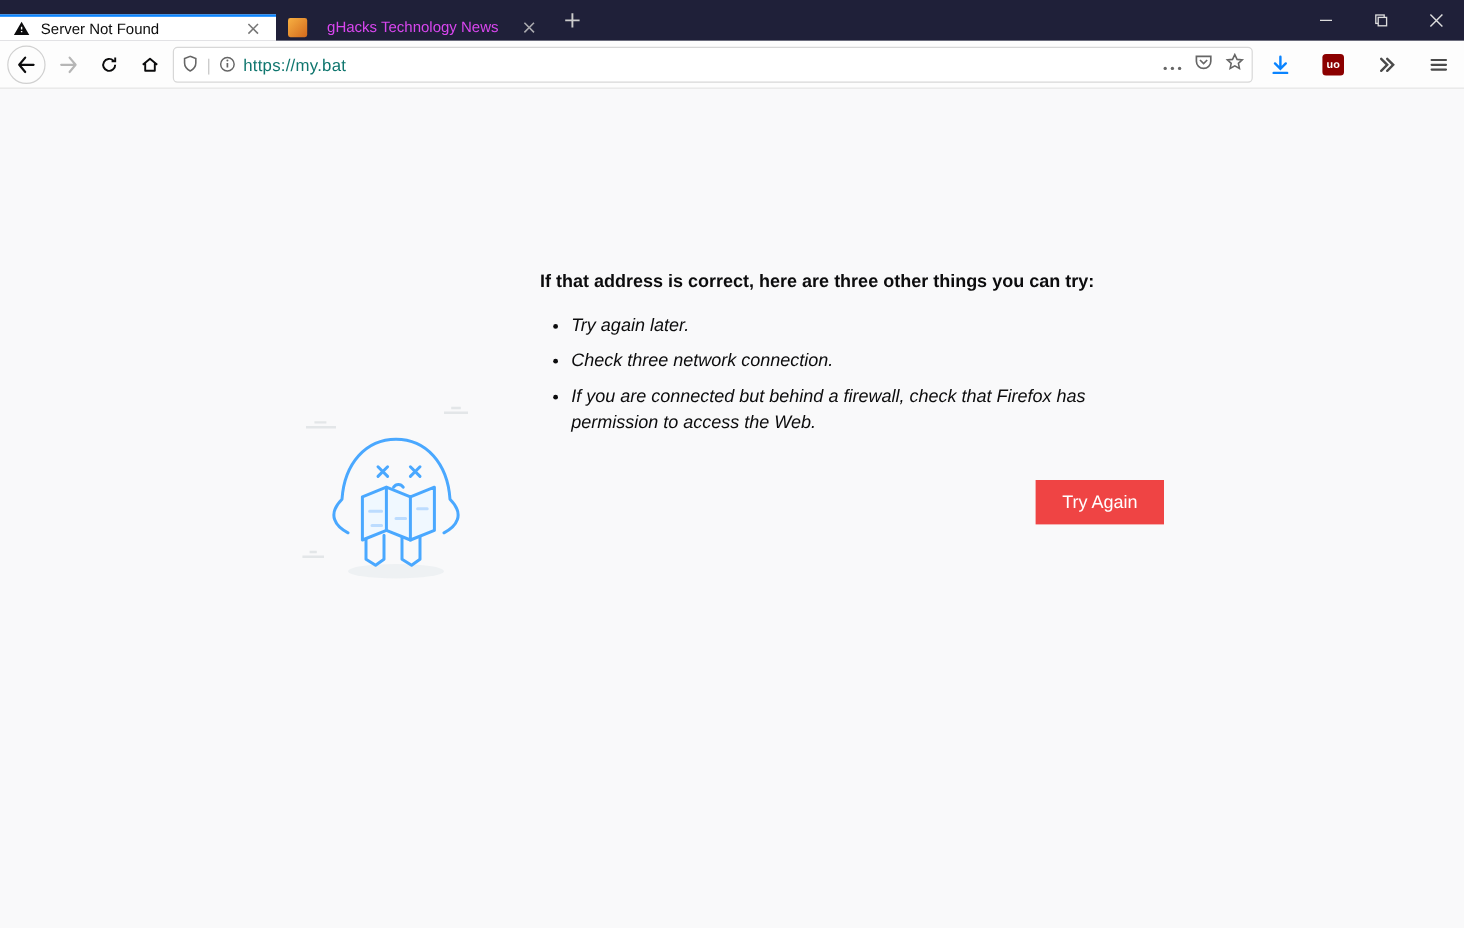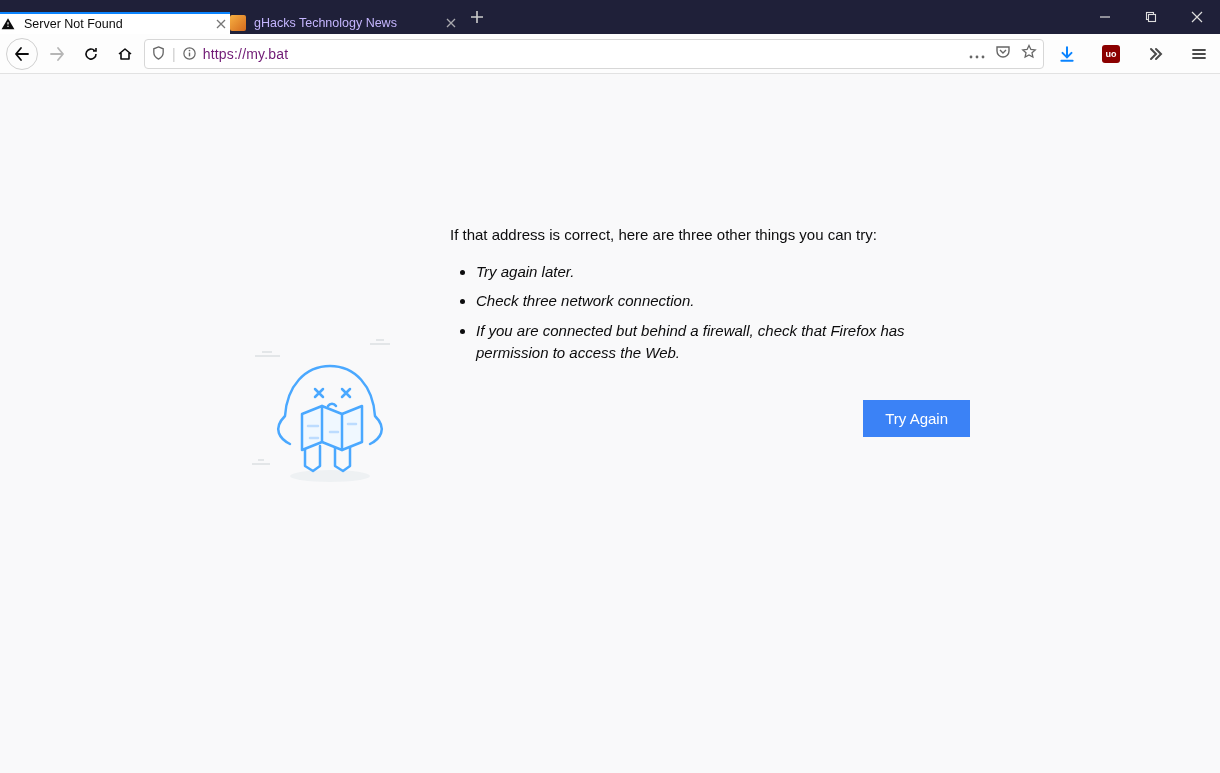--- a/index.html
+++ b/index.html
@@ -1,59 +1,59 @@
 <!DOCTYPE html>
 <html><head>
 <meta charset="utf-8">
 <style>
   * { box-sizing: border-box; }
   html, body { margin:0; padding:0; height:100%; font-family: "Segoe UI", Arial, sans-serif; }
   body { background:#f2f2f2; width:1220px; height:773px; overflow:hidden; }
 
   
   .tabstrip { height:34px; background:#1f2039; display:flex; align-items:stretch; color:#ddd; }
-  .tab { display:flex; align-items:center; padding:0 0; min-width:230px; font-size:12.5px; position:relative;margin-top:12px; }
+  .tab { display:flex; align-items:center; padding:0 10px; min-width:230px; font-size:12.5px; position:relative;margin-top:12px; }
   .tab.active { background:#ffffff; color:#0c0c0c; border-top:2px solid #0a84ff; padding-top:0; }
-  .tab.inactive { color:#c4b5fd; }
+  .tab.inactive { color:#d946ef;text-align:center; }
   .tab .favicon { width:16px; height:16px; margin-right:8px; display:flex; align-items:center; justify-content:center; }
   .tab .title { flex:1; white-space:nowrap; overflow:hidden; text-overflow:ellipsis; }
   .tab .close { width:18px; height:18px; display:flex; align-items:center; justify-content:center; margin-left:8px; opacity:.8; }
   .newtab { width:34px; display:flex; align-items:center; justify-content:center; color:#d0d0d0; font-size:18px; }
   .tabstrip .spacer { flex:1; }
   .wincontrols { display:flex; }
   .winbtn { width:46px; display:flex; align-items:center; justify-content:center; color:#ddd; }
   .winbtn svg { width:12px; height:12px; }
 
   
   .toolbar { height:40px; background:#fdfdfd; border-bottom:1px solid #e2e2e2; display:flex; align-items:center; padding:0 6px; gap:4px; }
   .navbtn { width:30px; height:30px; display:flex; align-items:center; justify-content:center; border-radius:4px; color:#0c0c0d; }
   .navbtn.disabled { color:#b6b6b6; }
   .navbtn.circled { border:1px solid #d0d0d0; border-radius:50%; width:32px; height:32px; }
   .urlbar { flex:1; height:30px; border:1px solid #d7d7d7; border-radius:4px; background:#fff; display:flex; align-items:center; padding:0 6px; gap:6px; font-size:14px; color:#747475; }
   .urlbar .shield, .urlbar .info { color:#666; display:flex; align-items:center; }
-  .urlbar .addr { flex:1; color:#701a75; letter-spacing:.2px; }
+  .urlbar .addr { flex:1; color:#0f766e; letter-spacing:.2px; }
   .urlbar .right { display:flex; align-items:center; gap:10px; color:#666; }
   .rightbtns { display:flex; align-items:flex-end; gap:22px; padding:0 4px 0 8px; }
   .rightbtns .icon { width:22px; height:22px; display:flex; align-items:center; justify-content:center; color:#4a4a4a; }
   .rightbtns .download { color:#0a84ff; }
   .ublock { background:#8b0000; color:#fff; font-size:9px; font-weight:bold; border-radius:3px; width:18px; height:18px; display:flex; align-items:center; justify-content:center; }
 
   
   .page { background:#f9f9fa; height:calc(773px - 34px - 40px); padding-top:150px; }
   .errorbox { width:720px; margin:0 auto; display:flex; }
   .illus { width:200px; flex:none; padding-top:110px; }
   .illus svg { width:160px; }
   .text { flex:1; }
   h1 { font-weight:300; font-size:34px; color:#0c0c0d; margin:0 0 28px 0; line-height:1.28; }
   .message { font-size:15px; color:#0c0c0d; margin-bottom:22px; }
-  .hint-title { font-weight:400; font-size:15px; color:#0c0c0d; margin-bottom:14px; line-height:1.5; }
+  .hint-title { font-weight:700; font-size:15px; color:#0c0c0d; margin-bottom:14px; line-height:1.5; }
   ul.suggestions { margin:0 0 28px 0; padding-left:26px; font-size:15px; color:#0c0c0d;font-style:italic; }
   ul.suggestions li { margin-bottom:8px; line-height:1.45; }
   .btnrow { text-align:right; margin-top:36px; }
-  .primary { background:#3b82f6; color:#fff; border:none; padding:10px 22px; font-size:15px; cursor:pointer; }
+  .primary { background:#ef4444; color:#fff; border:none; padding:10px 22px; font-size:15px; cursor:pointer; }
 
   .ghacksfav { width:16px; height:16px; background:linear-gradient(135deg,#f7b042,#d46a1d); border-radius:2px; }
 </style>
 </head>
 <body>
 
 <div class="tabstrip">
   <div class="tab active">
     <span class="favicon">
       <svg viewBox="0 0 24 24" width="14" height="14">

